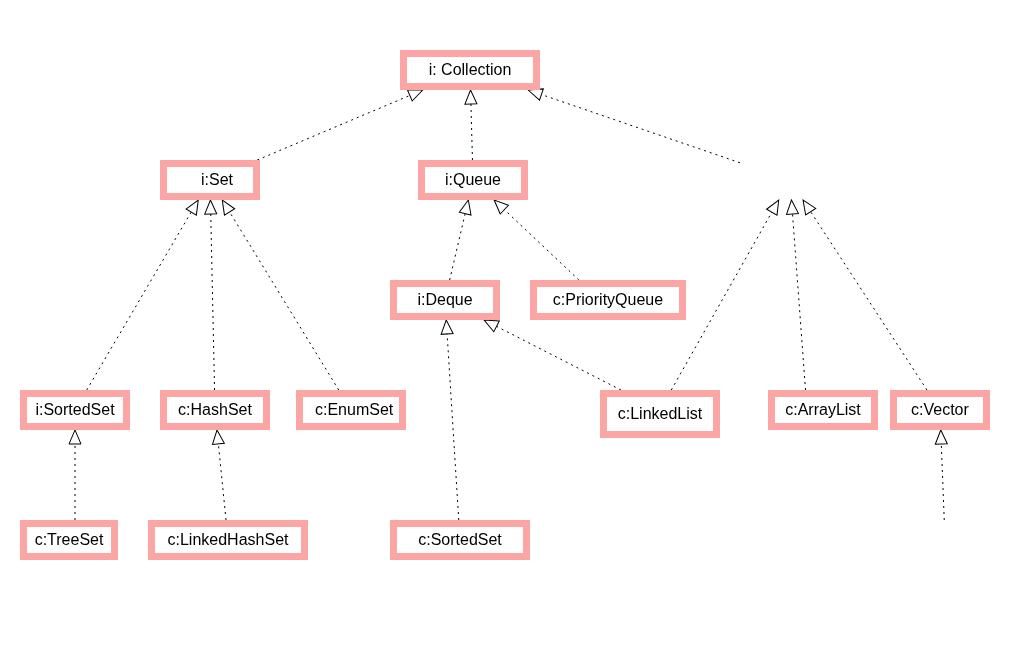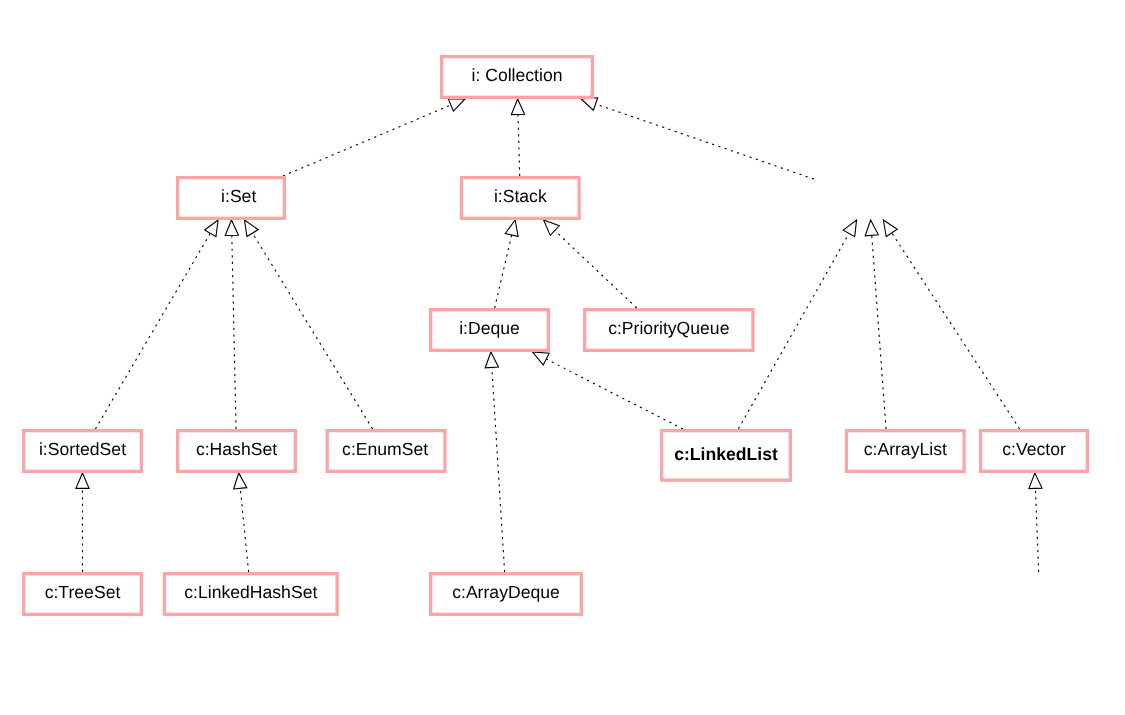--- a/index.html
+++ b/index.html
@@ -15,21 +15,21 @@
   }
   svg.edges {
     position: absolute;
     left: 0; top: 0;
     width: 1023px;
     height: 650px;
     pointer-events: none;
   }
   .node {
     position: absolute;
-    border: 3px solid #fca5a5;
+    border: 7px solid #fca5a5;
     background: #fff;
     font-size: 16px;
     line-height: 1;
     padding: 10px 14px;
     box-sizing: border-box;
     text-align: center;
     white-space: nowrap;
     color: #000;
   }
 </style>
@@ -61,48 +61,48 @@
       <line x1="944.2307692307693" y1="520" x2="940.7692307692307" y2="430" stroke="#000" stroke-width="1" stroke-dasharray="2 4" marker-end="url(#tri)"></line>
     </svg>
 
   <div class="node" id="n-collection" style="left: 400px; top: 50px; width: 140px; height: 40px; display: flex; align-items: center; justify-content: center;">
       <span>i: Collection</span>
     </div>
   <div class="node" id="n-set" style="left: 160px; top: 160px; width: 100px; height: 40px; display: flex; align-items: center; justify-content: center; padding-left: 28px;">
       <span>i:Set</span>
     </div>
   <div class="node" id="n-queue" style="left: 418px; top: 160px; width: 110px; height: 40px; display: flex; align-items: center; justify-content: center;">
-      <span>i:Stack</span>
+      <span>i:Queue</span>
     </div>
   <div class="node" id="n-deque" style="left: 390px; top: 280px; width: 110px; height: 40px; display: flex; align-items: center; justify-content: center;">
       <span>i:Deque</span>
     </div>
   <div class="node" id="n-priorityqueue" style="left: 530px; top: 280px; width: 156px; height: 40px; display: flex; align-items: center; justify-content: center;">
       <span>c:PriorityQueue</span>
     </div>
   <div class="node" id="n-sortedset" style="left: 20px; top: 390px; width: 110px; height: 40px; display: flex; align-items: center; justify-content: center;">
       <span>i:SortedSet</span>
     </div>
   <div class="node" id="n-hashset" style="left: 160px; top: 390px; width: 110px; height: 40px; display: flex; align-items: center; justify-content: center;">
       <span>c:HashSet</span>
     </div>
   <div class="node" id="n-enumset" style="left: 296px; top: 390px; width: 110px; height: 40px; display: flex; align-items: center;  padding-left: 12px;">
       <span>c:EnumSet</span>
     </div>
-  <div class="node" id="n-linkedlist" style="left: 600px; top: 390px; width: 120px; height: 48px; display: flex; align-items: center; justify-content: center; font-weight: bold;">
+  <div class="node" id="n-linkedlist" style="left: 600px; top: 390px; width: 120px; height: 48px; display: flex; align-items: center; justify-content: center;">
       <span>c:LinkedList</span>
     </div>
   <div class="node" id="n-arraylist" style="left: 752px; top: 390px; width: 110px; height: 40px; display: flex; align-items: center; justify-content: center; margin-left: 16px;">
       <span>c:ArrayList</span>
     </div>
-  <div class="node" id="n-vector" style="left: 890px; top: 390px; width: 100px; height: 40px; display: flex; align-items: center; justify-content: center;">
+  <div class="node" id="n-vector" style="left: 890px; top: 390px; width: 100px; height: 40px; display: flex; align-items: center; justify-content: flex-start;">
       <span>c:Vector</span>
     </div>
-  <div class="node" id="n-treeset" style="left: 20px; top: 520px; width: 110px; height: 40px; display: flex; align-items: center; justify-content: center;">
+  <div class="node" id="n-treeset" style="left: 20px; top: 520px; width: 98px; height: 40px; display: flex; align-items: center; justify-content: center;">
       <span>c:TreeSet</span>
     </div>
   <div class="node" id="n-linkedhashset" style="left: 148px; top: 520px; width: 160px; height: 40px; display: flex; align-items: center; justify-content: center;">
       <span>c:LinkedHashSet</span>
     </div>
   <div class="node" id="n-arraydeque" style="left: 390px; top: 520px; width: 140px; height: 40px; display: flex; align-items: center; justify-content: center;">
-      <span>c:ArrayDeque</span>
+      <span>c:SortedSet</span>
     </div>
 </div>
 
 </body></html>

